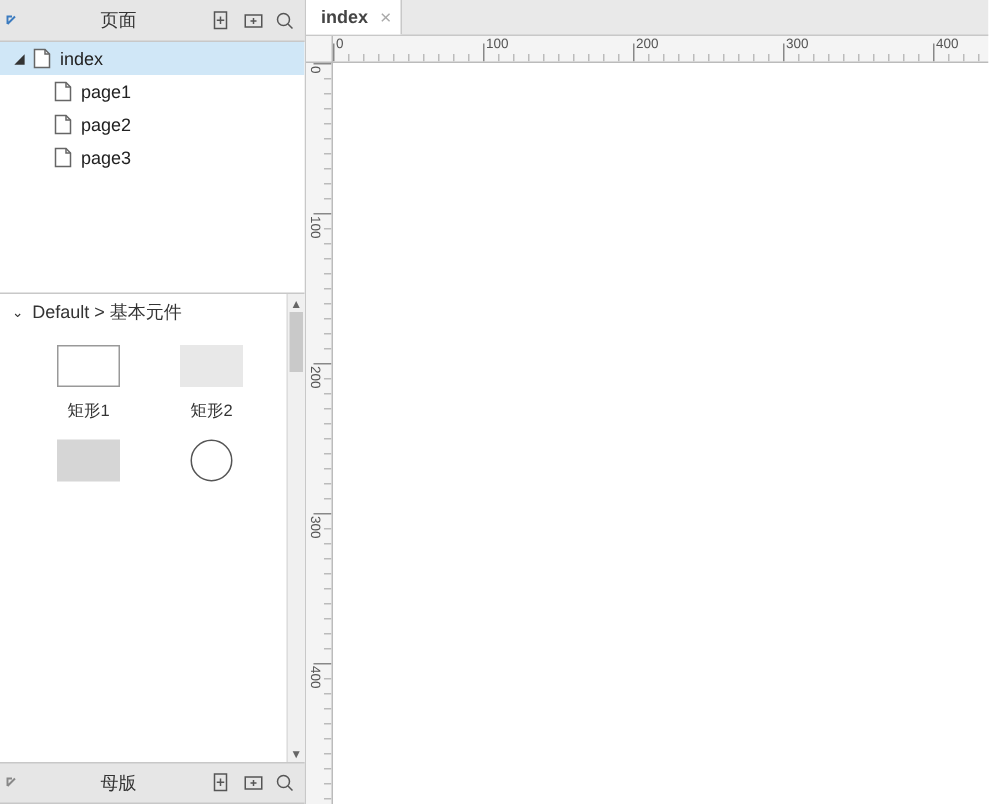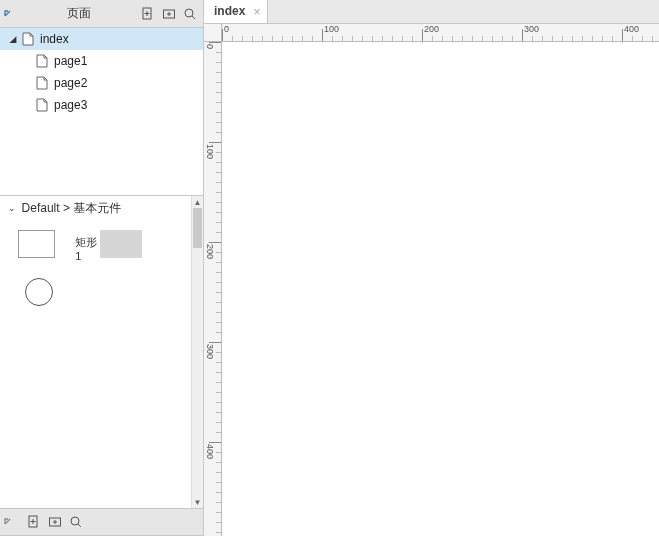--- a/index.html
+++ b/index.html
@@ -21,21 +21,21 @@
 .tree-row .label { color: #222; }
 .libpanel { flex: 1; display: flex; flex-direction: column; background: #fff; overflow: hidden; }
 .lib-select { display: flex; align-items: center; height: 24px; border: 1px solid #b8b8b8; border-left: none; border-right: none; background: #eeeeee; padding: 0 6px; cursor: pointer; }
 .lib-select .text { flex: 1; color: #333; }
 .lib-select .caret { width: 0; height: 0; border-left: 4px solid transparent; border-right: 4px solid transparent; border-top: 5px solid #333; }
 .lib-content { flex: 1; position: relative; overflow: hidden; }
 .lib-scroll-area { position: absolute; top: 0; left: 0; right: 12px; bottom: 0; overflow: hidden; }
 .lib-cat { display: flex; align-items: center; height: 24px; padding-left: 8px; color: #333; }
 .lib-cat .chev { margin-right: 6px; font-size: 9px; }
 .lib-grid { display: flex; flex-wrap: wrap; padding: 10px 0 0 18px; }
-.lib-item { width: 82px; display: flex; flex-direction: row; align-items: center; margin-bottom: 12px; cursor: pointer; gap: 20px; }
+.lib-item { width: 82px; display: flex; flex-direction: column; align-items: center; margin-bottom: 12px; cursor: pointer; }
 .lib-item .thumb { width: 42px; height: 28px; margin-bottom: 8px; display: flex; align-items: center; justify-content: center; }
 .lib-item .thumb.rect1 { border: 1px solid #999; background: #fff; }
 .lib-item .thumb.rect2 { background: #e8e8e8; }
 .lib-item .thumb.rect3 { background: #d6d6d6; }
 .lib-item .thumb.circle { }
 .lib-item .thumb.circle div { width: 28px; height: 28px; border: 1px solid #555; border-radius: 50%; }
 .lib-item .name { color: #333; font-size: 11px; }
 .lib-scrollbar { position: absolute; top: 0; right: 0; width: 12px; height: 100%; background: #f0f0f0; border-left: 1px solid #ddd; }
 .lib-scrollbar .up, .lib-scrollbar .down { height: 12px; display: flex; align-items: center; justify-content: center; color: #666; font-size: 8px; }
 .lib-scrollbar .thumbtrack { position: absolute; top: 12px; bottom: 12px; left: 0; right: 0; }
@@ -137,20 +137,24 @@
           <div class="lib-cat">
             <span class="chev">⌄</span>
             <span>Default &gt; 基本元件</span>
           </div>
           <div class="lib-grid">
             <div class="lib-item">
               <div class="thumb rect1"></div>
               <span class="name">矩形1</span>
             </div>
             <div class="lib-item">
+              <div class="thumb rect2"></div>
+              <span class="name">矩形2</span>
+            </div>
+            <div class="lib-item">
               <div class="thumb rect3"></div>
               <span class="name"></span>
             </div>
             <div class="lib-item">
               <div class="thumb circle">
                   <div></div>
                 </div>
               <span class="name"></span>
             </div>
           </div>
@@ -164,20 +168,21 @@
         </div>
       </div>
     </div>
 
     <div class="panel-header master-panel-header">
       <span class="collapse">
         <svg viewBox="0 0 10 10" width="10" height="10">
             <path d="M1 9 L1 4 L4 4 M1 9 L6 4" stroke="#888" stroke-width="1.3" fill="none"></path>
           </svg>
       </span>
+      <span class="title">母版</span>
       <span class="iconbtn">
         <svg viewBox="0 0 14 14">
             <rect x="2" y="1" width="8" height="11" stroke="#555" fill="none"></rect>
             <path d="M6 4v5M3.5 6.5h5" stroke="#555"></path>
           </svg>
       </span>
       <span class="iconbtn">
         <svg viewBox="0 0 14 14">
             <rect x="1.5" y="3" width="11" height="8" stroke="#555" fill="none"></rect>
             <path d="M7 5v4M5 7h4" stroke="#555"></path>

